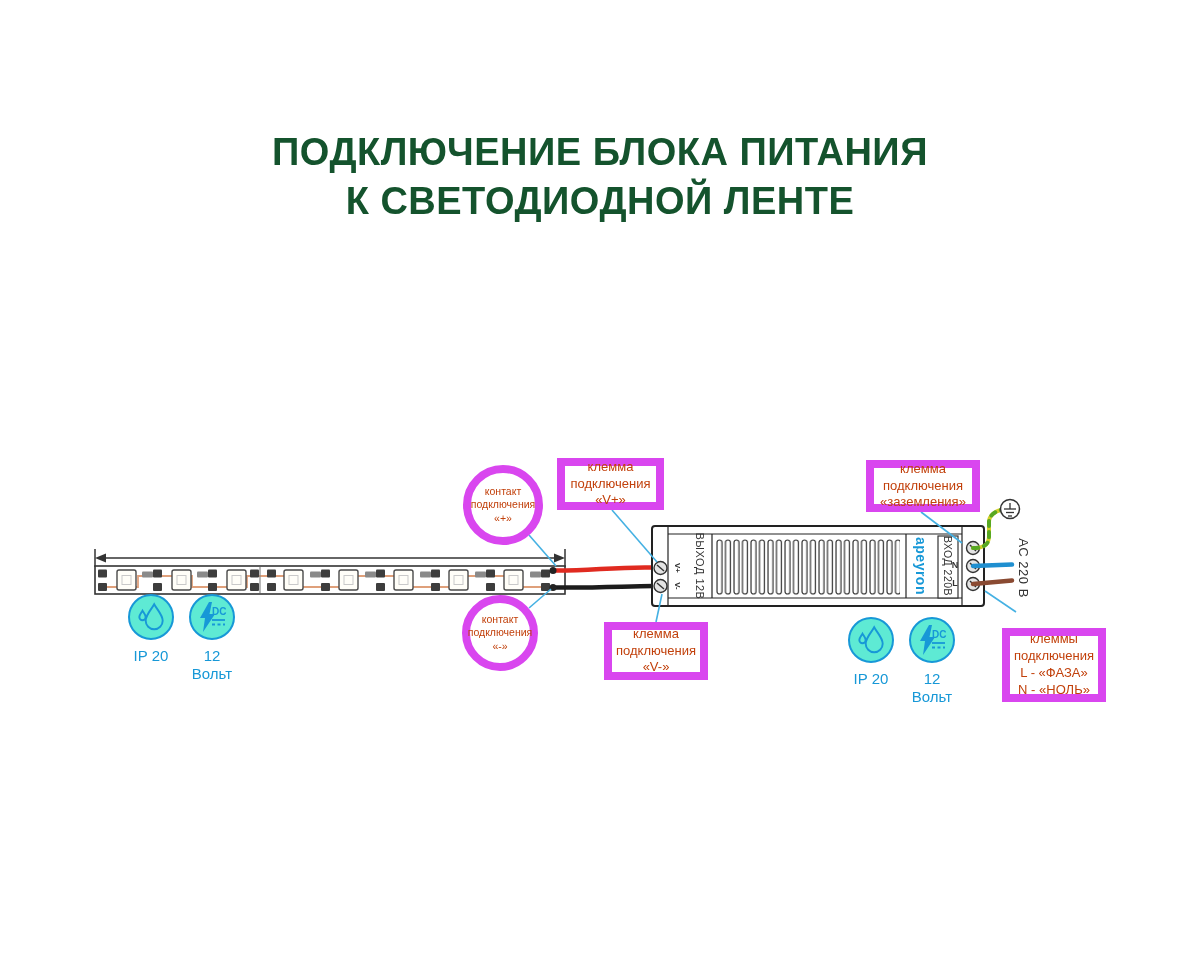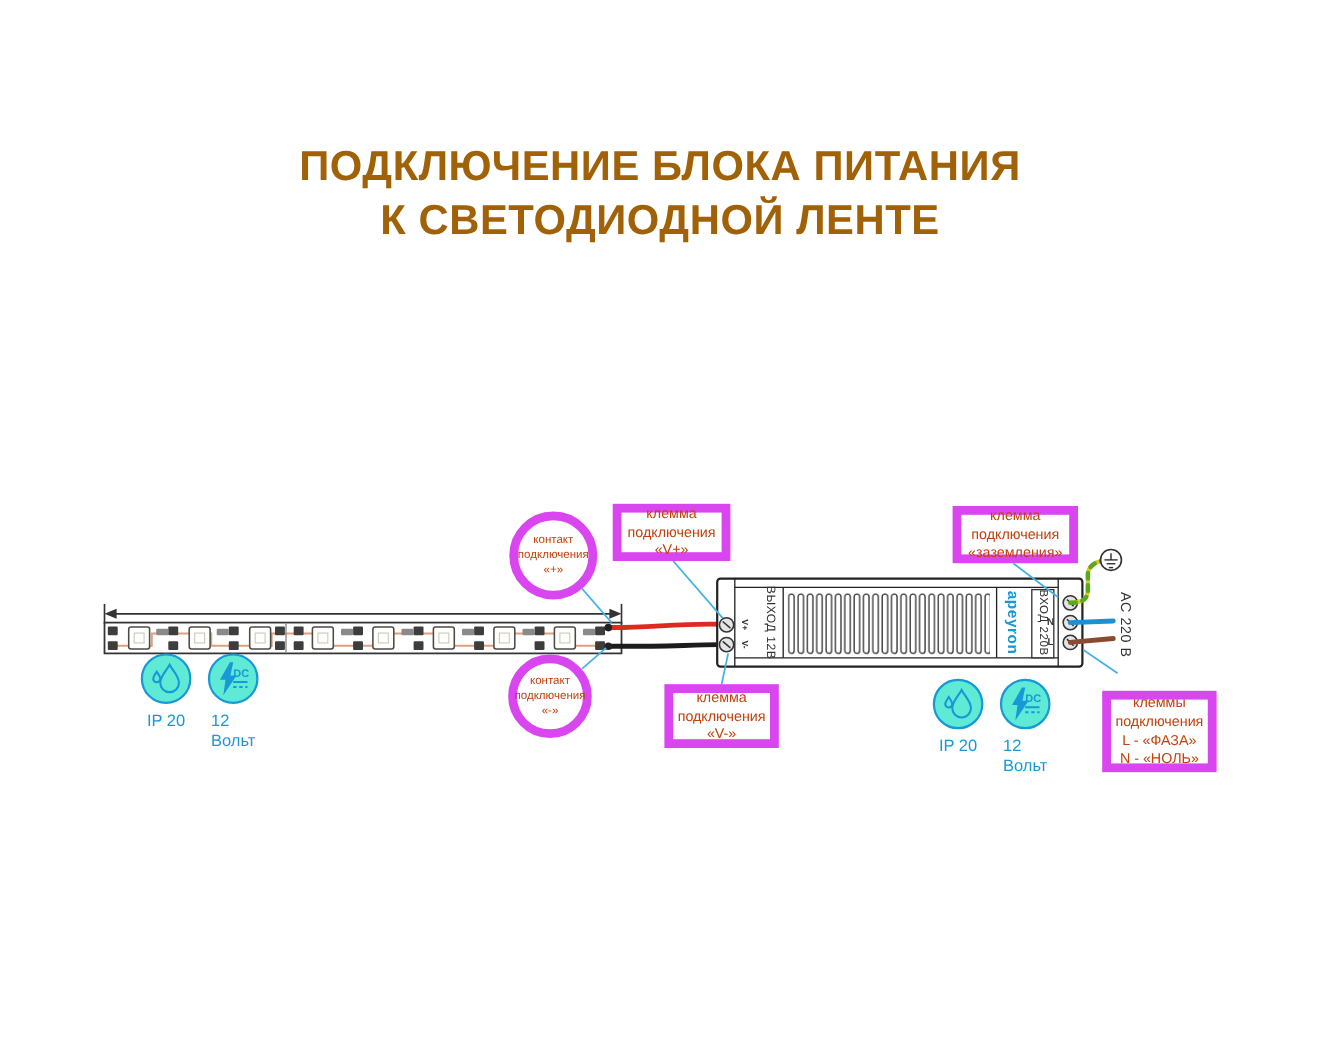--- a/index.html
+++ b/index.html
@@ -1,40 +1,40 @@
 <!DOCTYPE html>
 <html><head>
 <meta charset="utf-8">
 <style>
   html,body{margin:0;padding:0;background:#ffffff;}
   .stage{position:relative;width:1200px;height:960px;background:#fff;overflow:hidden;
          font-family:"Liberation Sans",sans-serif;}
   .title{position:absolute;top:128px;left:0;width:100%;text-align:center;
-         color:#a16207;font-weight:bold;font-size:38px;line-height:1.3;letter-spacing:.5px;}
+         color:#14532d;font-weight:bold;font-size:38px;line-height:1.3;letter-spacing:.5px;}
   .art{position:absolute;left:0;top:0;}
   .dim-label{position:absolute;left:180px;top:531px;width:300px;text-align:center;
              font-size:15px;color:#222;}
   .callout{position:absolute;border:8px solid #d946ef;color:#c2410c;background:#fff;
            display:flex;align-items:center;justify-content:center;text-align:center;
            white-space:pre-line;box-sizing:border-box;}
   .callout.box{font-size:13px;line-height:1.3;padding:2px;}
   .callout.round{border-radius:50%;font-size:10.5px;line-height:1.3;}
   .vtext{position:absolute;display:flex;align-items:center;justify-content:center;
          transform:rotate(90deg);white-space:nowrap;}
   .lbl-out{width:80px;height:20px;left:660px;top:556px;font-size:11px;color:#333;letter-spacing:.5px;}
   .lbl-brand{width:70px;height:24px;left:886px;top:554px;font-size:14px;font-weight:bold;color:#1798d7;letter-spacing:.5px;}
   .lbl-in{width:80px;height:18px;left:908px;top:557px;font-size:10.5px;color:#333;letter-spacing:.5px;}
   .lbl-vp{width:16px;height:10px;left:670px;top:563px;font-size:8px;color:#333;font-weight:bold;}
   .lbl-vm{width:16px;height:10px;left:670px;top:581px;font-size:8px;color:#333;font-weight:bold;}
   .lbl-ac{width:72px;height:16px;left:988px;top:560px;font-size:13px;color:#333;letter-spacing:.5px;}
   .term-letter{position:absolute;font-size:9px;font-weight:bold;color:#333;width:10px;text-align:center;}
   .badge{position:absolute;width:64px;display:flex;flex-direction:column;align-items:center;}
   .badge-circle{width:46px;height:46px;border:2.5px solid #1798d7;border-radius:50%;
                 display:flex;align-items:center;justify-content:center;box-sizing:border-box;background:#5eead4;}
-  .badge-label{margin-top:7px;font-size:15px;color:#1798d7;text-align:left;line-height:1.2;}
+  .badge-label{margin-top:7px;font-size:15px;color:#1798d7;text-align:center;line-height:1.2;}
 </style>
 </head>
 <body>
 
 <div class="stage">
 
   <div class="title">
     <div>ПОДКЛЮЧЕНИЕ БЛОКА ПИТАНИЯ</div>
     <div>К СВЕТОДИОДНОЙ ЛЕНТЕ</div>
   </div>

